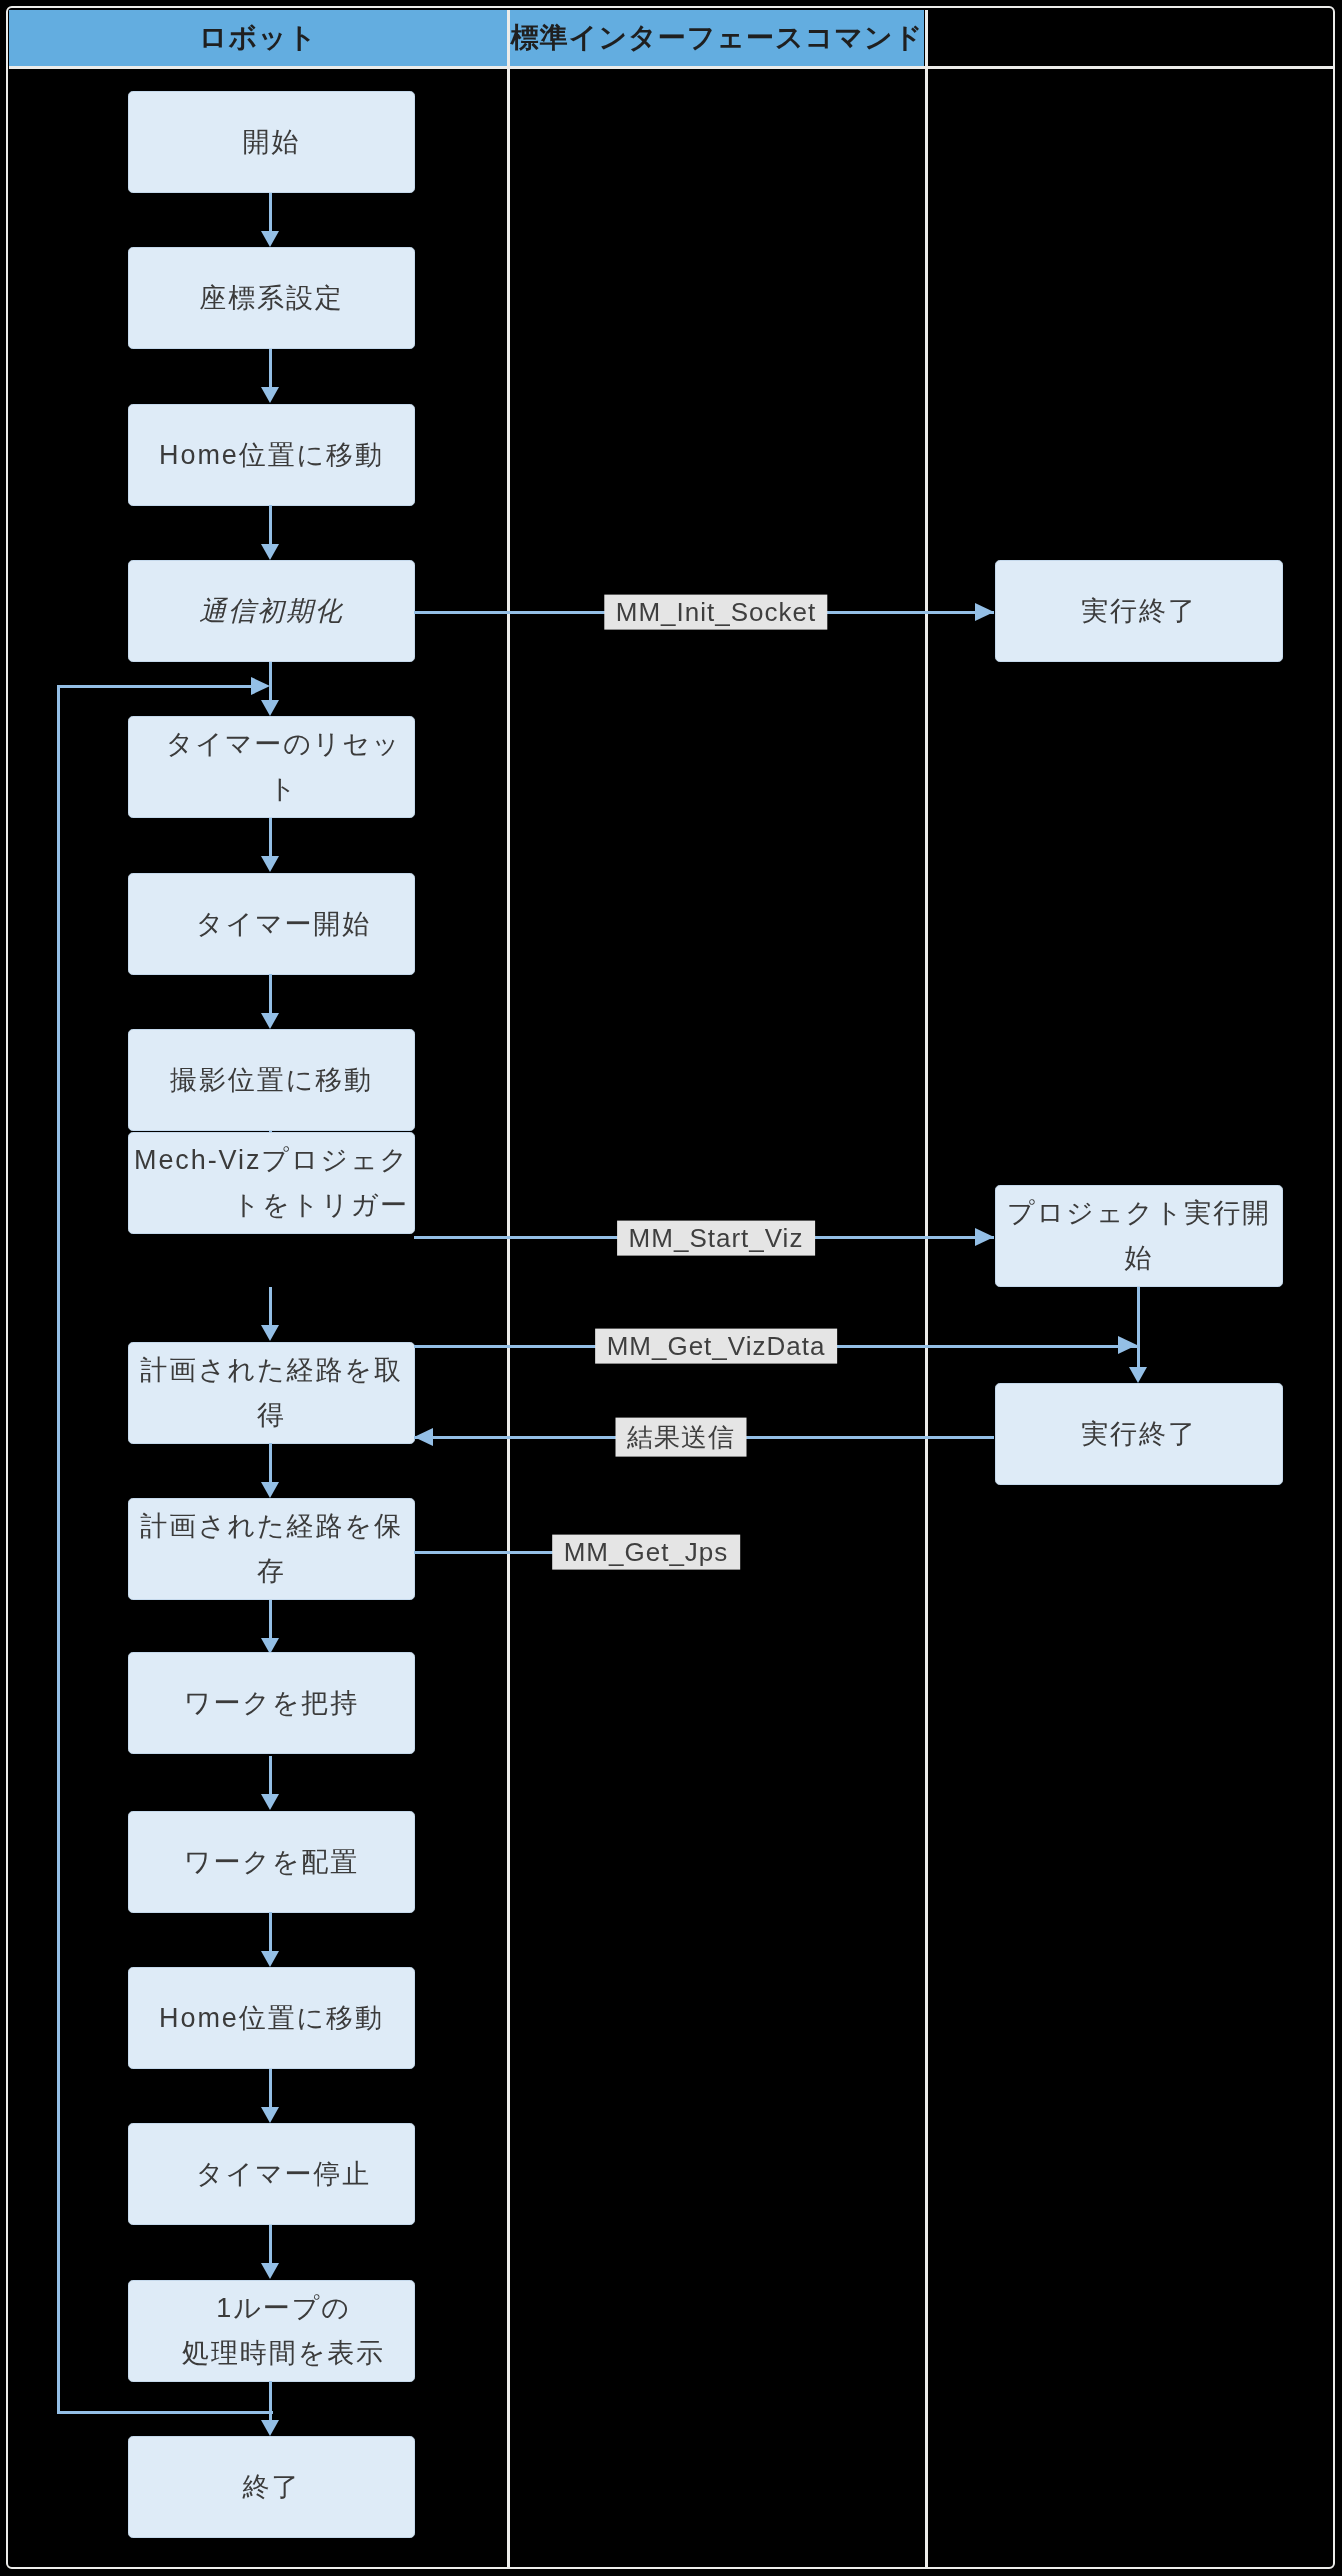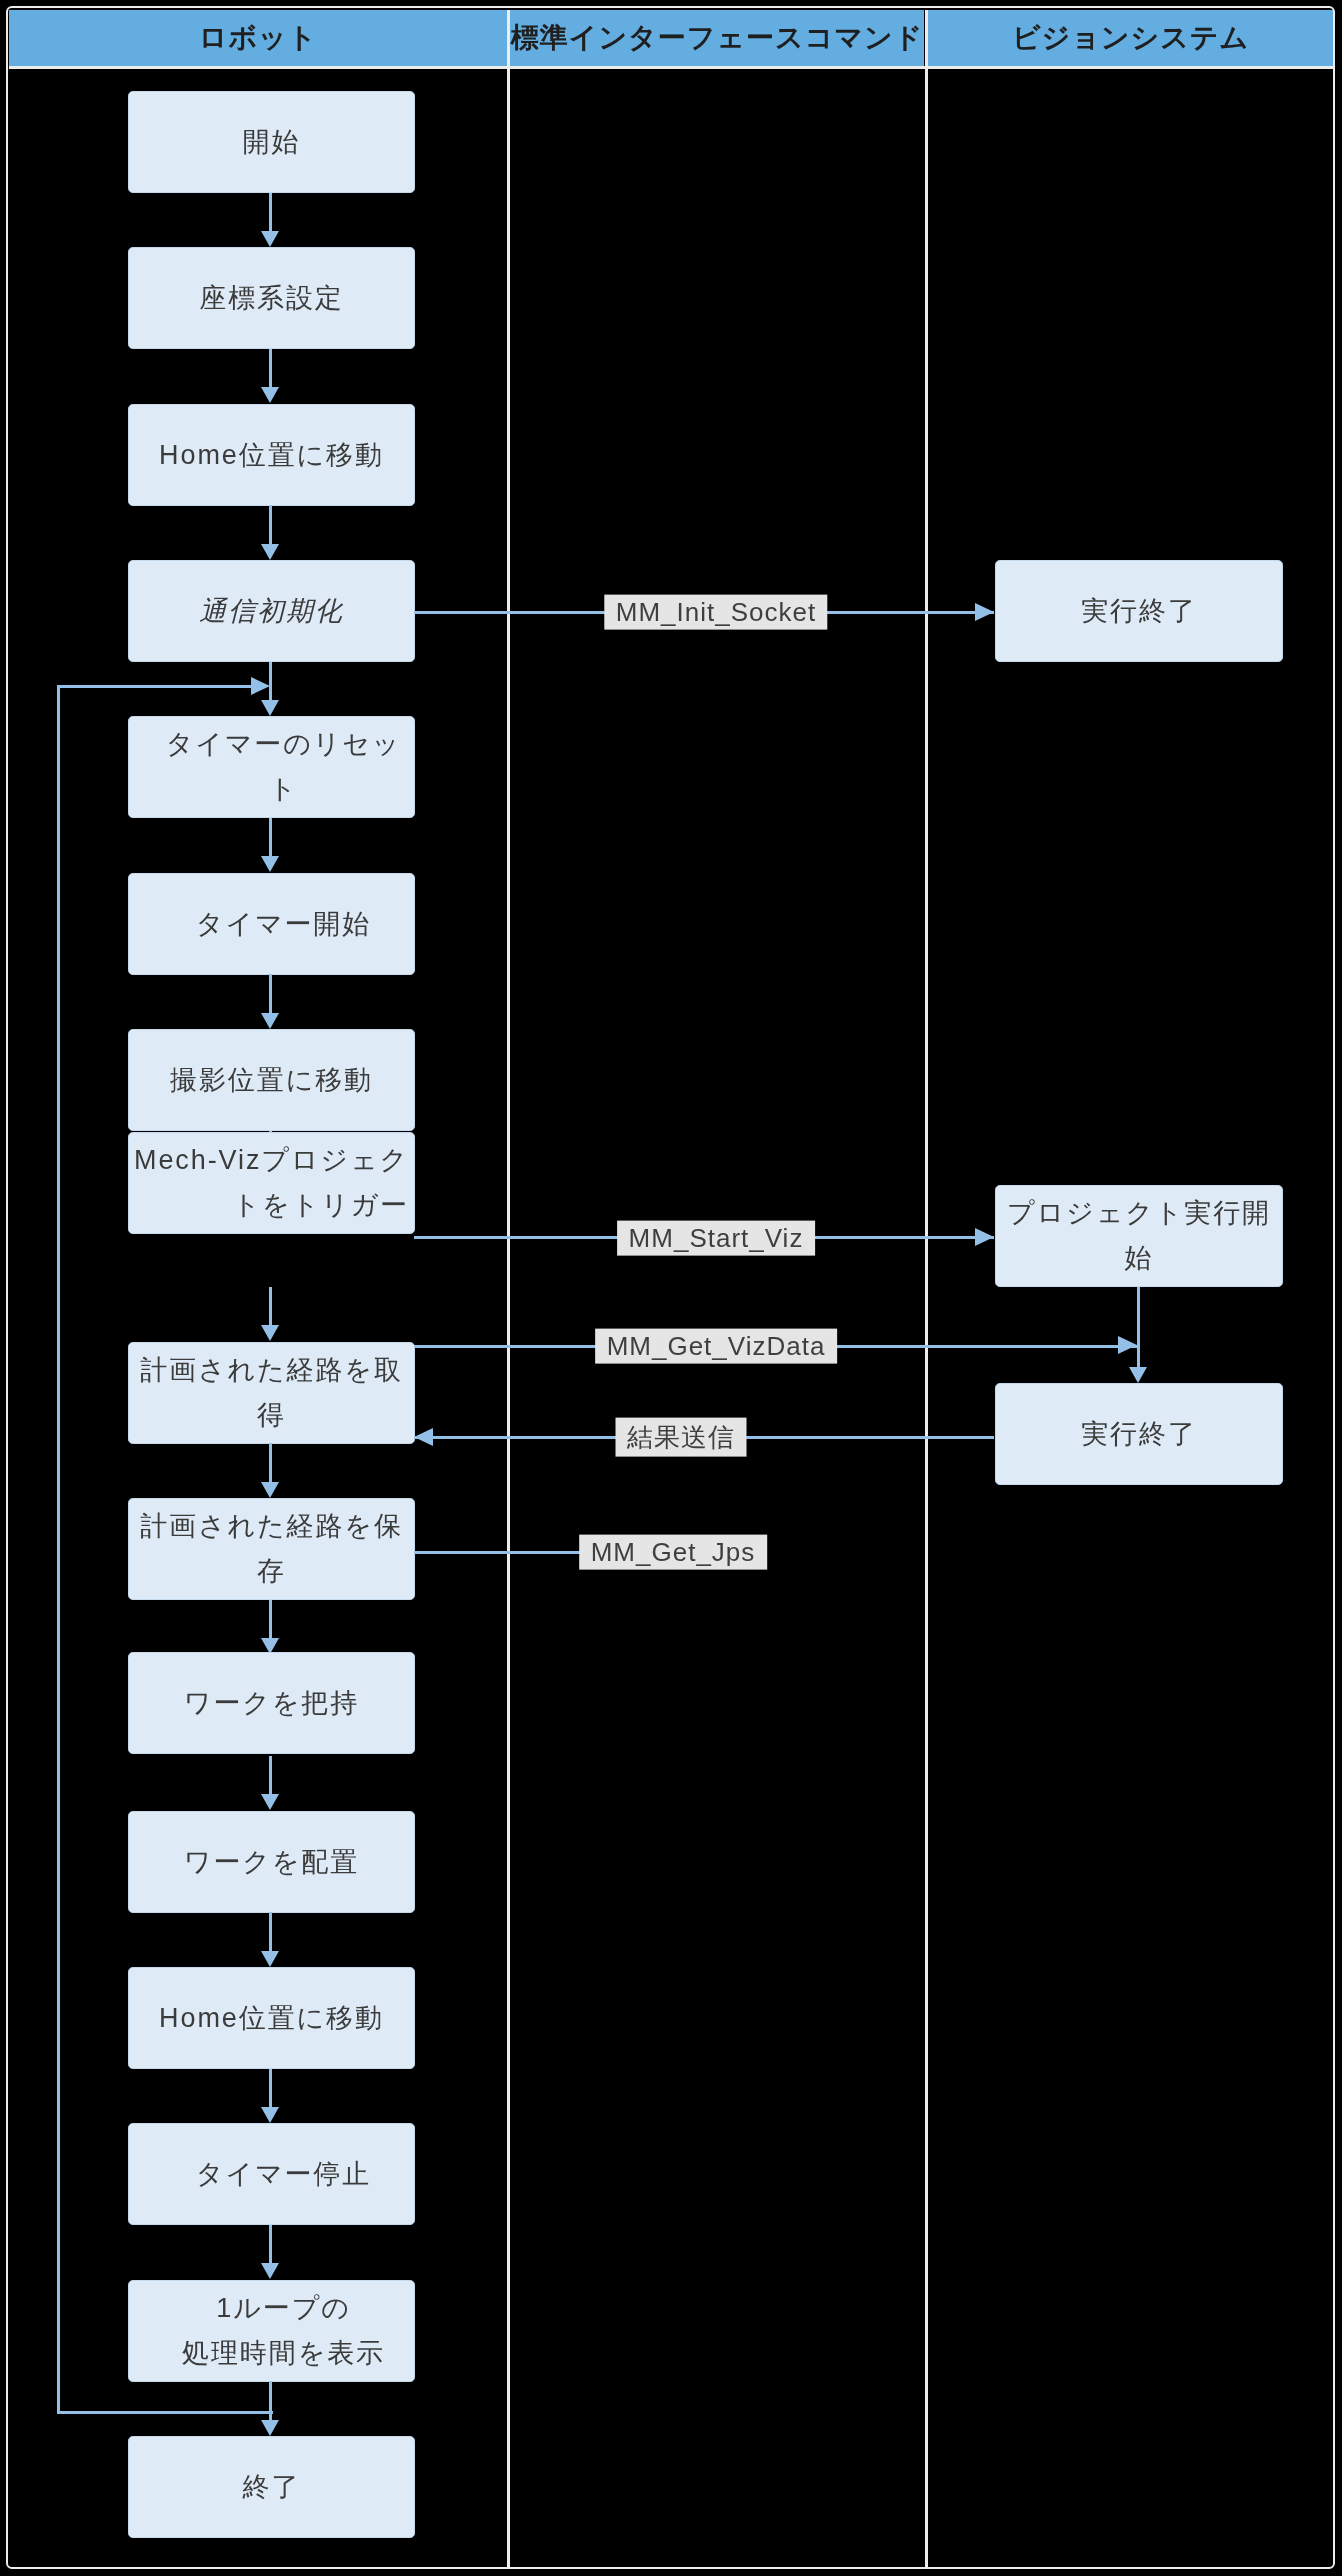--- a/index.html
+++ b/index.html
@@ -50,21 +50,20 @@
     padding:1.9px 11.5px;white-space:nowrap;
   }
 </style>
 </head>
 <body>
 
 <div id="canvas">
 
   <div class="lane-header" style="left:8.6px;width:499px;">ロボット</div>
   <div class="lane-header" style="left:510px;width:414px;">標準インターフェースコマンド</div>
-  <div class="lane-header" style="left:927px;width:407px;">ビジョンシステム</div>
 
   <div class="sep-v" style="left:507px;"></div>
   <div class="sep-v" style="left:925px;"></div>
   <div class="sep-h" style="top:66px;"></div>
 
   <div id="nodes">
       <div class="box" style="top:91px;">開始</div>
       <div class="conn-line" style="left:269px;top:193px;height:43px;"></div>
       <div class="head-down" style="left:261px;top:231px;"></div>
       <div class="box" style="top:247px;">座標系設定</div>
@@ -123,21 +122,21 @@
       <div class="hline" style="left:414px;top:1236px;width:580px;"></div>
       <div class="head-right" style="left:975px;top:1228px;"></div>
       <div class="cmd-label" style="left:716px;top:1238px;">MM_Start_Viz</div>
       <div class="hline" style="left:414px;top:1345px;width:723px;"></div>
       <div class="head-right" style="left:1118px;top:1336px;"></div>
       <div class="cmd-label" style="left:716px;top:1346px;">MM_Get_VizData</div>
       <div class="hline" style="left:414px;top:1436px;width:580px;"></div>
       <div class="head-left" style="left:414px;top:1428px;"></div>
       <div class="cmd-label" style="left:681px;top:1437px;">結果送信</div>
       <div class="hline" style="left:414px;top:1551px;width:322px;"></div>
-      <div class="cmd-label" style="left:673px;top:1552px;text-align:right;">MM_Get_Jps</div>
+      <div class="cmd-label" style="left:646px;top:1552px;text-align:right;">MM_Get_Jps</div>
     </div>
 
   <div class="conn-line" style="left:57px;top:685px;height:1729px;"></div>
   <div class="hline" style="left:57px;top:685px;width:196px;"></div>
   <div class="head-right" style="left:251px;top:677px;"></div>
   <div class="hline" style="left:57px;top:2411px;width:216px;"></div>
 
   <div class="outer-border"></div>
 </div>
 

